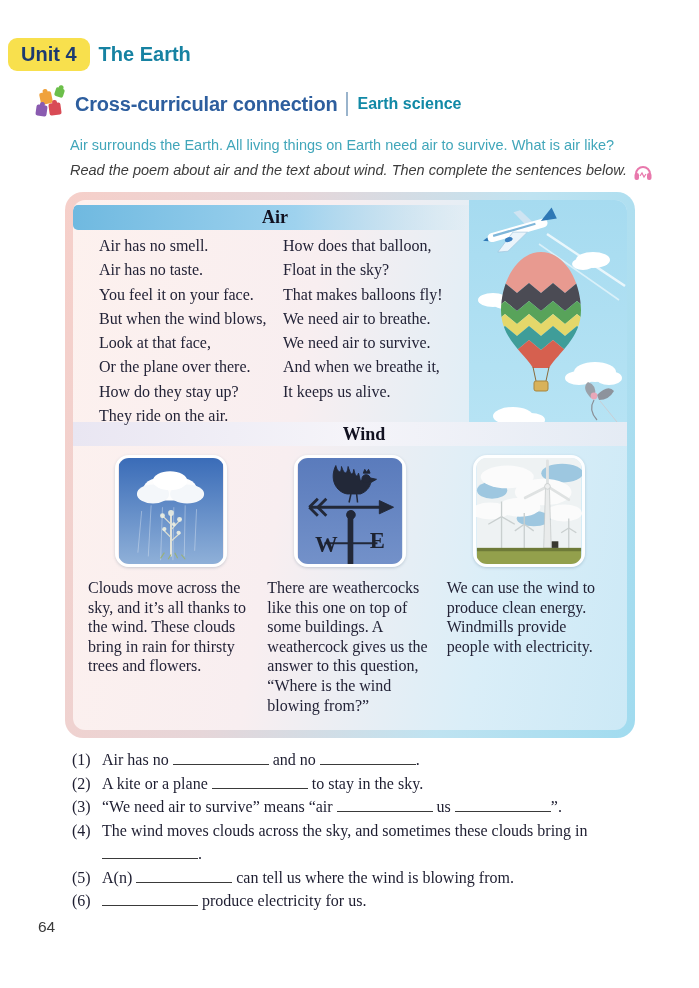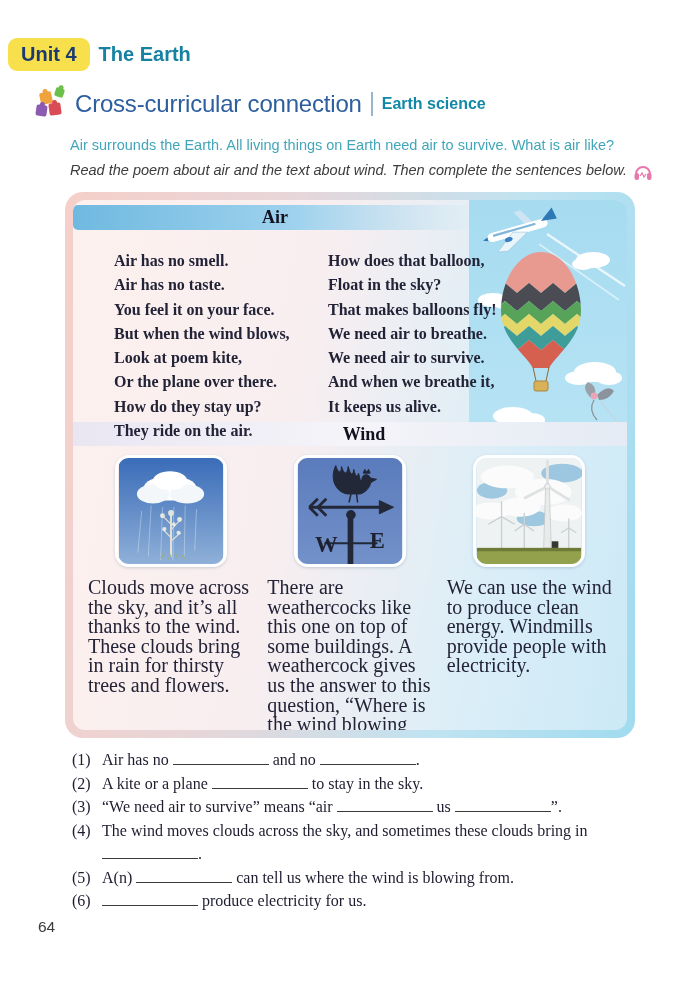--- a/index.html
+++ b/index.html
@@ -16,21 +16,21 @@
   .title-row{position:absolute;top:88px;left:34px;display:flex;align-items:center;
     font-family:"Liberation Sans","DejaVu Sans",sans-serif;}
   .puzzle-wrap{position:relative;width:34px;height:32px;margin-right:7px;flex-shrink:0;}
   .pz{position:absolute;border-radius:2px;}
   .pz::after{content:"";position:absolute;width:5px;height:5px;border-radius:50%;
     background:inherit;top:-3px;left:50%;margin-left:-2.5px;}
   .pz-orange{width:12px;height:12px;left:6px;top:4px;background:#f0a23c;transform:rotate(-12deg);}
   .pz-green{width:9px;height:9px;left:21px;top:0;background:#6cbf4a;transform:rotate(18deg);}
   .pz-purple{width:11px;height:11px;left:2px;top:17px;background:#8a5bb0;transform:rotate(8deg);}
   .pz-red{width:12px;height:12px;left:15px;top:15px;background:#d94b55;transform:rotate(-8deg);}
-  .main-title{font-size:24px;font-weight:normal;color:#2d5e9e;letter-spacing:-0.2px;}
+  .main-title{font-size:20px;font-weight:bold;color:#2d5e9e;letter-spacing:-0.2px;}
   .title-divider{width:2px;height:24px;background:#9ab4cc;margin:0 9px;}
   .sub-title{font-size:16px;font-weight:bold;color:#1189a6;}
   .intro{position:absolute;top:135px;left:70px;width:590px;
     font-family:"Liberation Sans","DejaVu Sans",sans-serif;font-size:14.5px;line-height:21px;}
   .intro-line1{color:#41a6ba;margin:0;}
   .intro-line2{color:#3c3c3c;font-style:italic;margin:4px 0 0 0;display:flex;align-items:flex-end;gap:6px;}
   .audio-icon{flex-shrink:0;cursor:pointer;}
   
   .panel{position:absolute;top:192px;left:65px;width:570px;height:546px;box-sizing:border-box;
     border-radius:18px;padding:8px;
@@ -38,31 +38,31 @@
   .panel-inner{width:100%;height:100%;border-radius:12px;overflow:hidden;position:relative;
     background:linear-gradient(100deg,#fdf1ee 0%,#f8eef0 40%,#daeef8 75%,#cce9f6 100%);}
   .air-area{position:relative;height:222px;}
   .air-illustration{position:absolute;top:0;right:0;width:158px;height:222px;
     background:linear-gradient(180deg,#a6dbf0,#b6e3f4);}
   .air-band{position:absolute;top:5px;left:0;width:404px;height:25px;z-index:2;
     background:linear-gradient(90deg,#6fb9e0 0%,#9ed2ee 55%,rgba(170,220,240,0.25) 90%,rgba(170,220,240,0));
     border-radius:5px 0 0 5px;text-align:center;}
   .band-label{font-weight:bold;font-size:18px;color:#111120;line-height:25px;}
   .poem-cols{position:absolute;top:34px;left:26px;display:flex;z-index:1;}
-  .poem-cols ul{list-style:none;margin:15px;padding:0;width:184px;font-weight:bold;}
+  .poem-cols ul{list-style:none;margin:0;padding:0;width:184px;}
   .poem-cols li{font-size:16px;line-height:24.3px;white-space:nowrap;}
   .wind-band{height:24px;text-align:center;
     background:linear-gradient(90deg,#e9e6f2,#f5f4f9 50%,#e4ebf4);}
   .wind-band .band-label{line-height:24px;margin-left:28px;}
   .wind-grid{display:flex;padding:9px 14px 0 14px;gap:12px;}
   .wind-col{flex:1;min-width:0;}
   .photo{width:112px;height:112px;margin:0 auto;border-radius:14px;overflow:hidden;
     border:3px solid rgba(255,255,255,0.95);box-shadow:0 1px 3px rgba(60,90,120,0.25);box-sizing:border-box;}
   .photo svg{display:block;}
-  .wind-col p{margin:11px 0 0 0;font-size:20px;line-height:19.6px;padding:0 1px;}
+  .wind-col p{margin:11px 0 0 0;font-size:16px;line-height:19.6px;padding:0 1px;}
   
   .exercise{position:absolute;top:748px;left:72px;width:562px;font-size:16px;color:#1d1d30;}
   .ex-item{display:flex;line-height:23.5px;margin:0;}
   .ex-num{width:30px;flex-shrink:0;}
   .ex-body{flex:1;}
   .blank{display:inline-block;width:96px;height:13px;border-bottom:1.3px solid #3a3a3a;}
   .page-number{position:absolute;left:38px;top:918px;
     font-family:"Liberation Sans","DejaVu Sans",sans-serif;font-size:15.5px;color:#3a3a3a;}
 </style>
 </head>
@@ -158,21 +158,21 @@
       </div>
       <div class="air-band">
         <span class="band-label">Air</span>
       </div>
       <div class="poem-cols">
         <ul>
             <li>Air has no smell.</li>
             <li>Air has no taste.</li>
             <li>You feel it on your face.</li>
             <li>But when the wind blows,</li>
-            <li>Look at poem kite,</li>
+            <li>Look at that face,</li>
             <li>Or the plane over there.</li>
             <li>How do they stay up?</li>
             <li>They ride on the air.</li>
           </ul>
         <ul>
             <li>How does that balloon,</li>
             <li>Float in the sky?</li>
             <li>That makes balloons fly!</li>
             <li>We need air to breathe.</li>
             <li>We need air to survive.</li>

